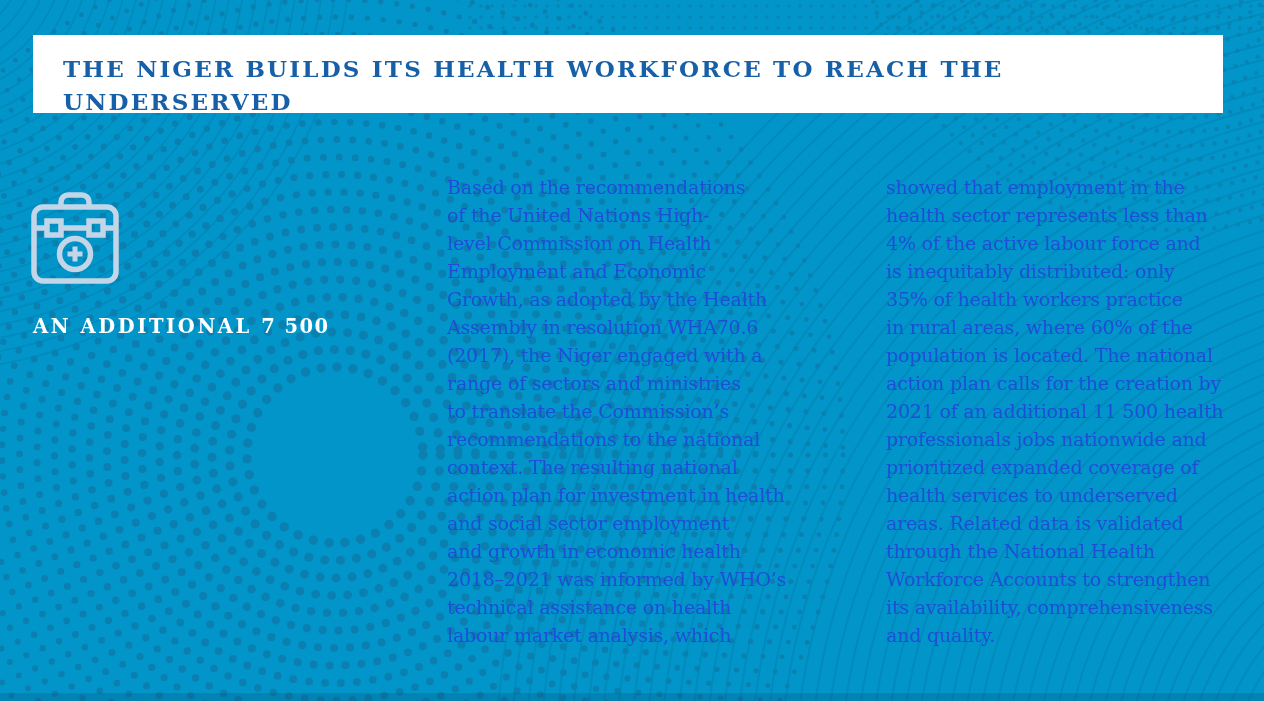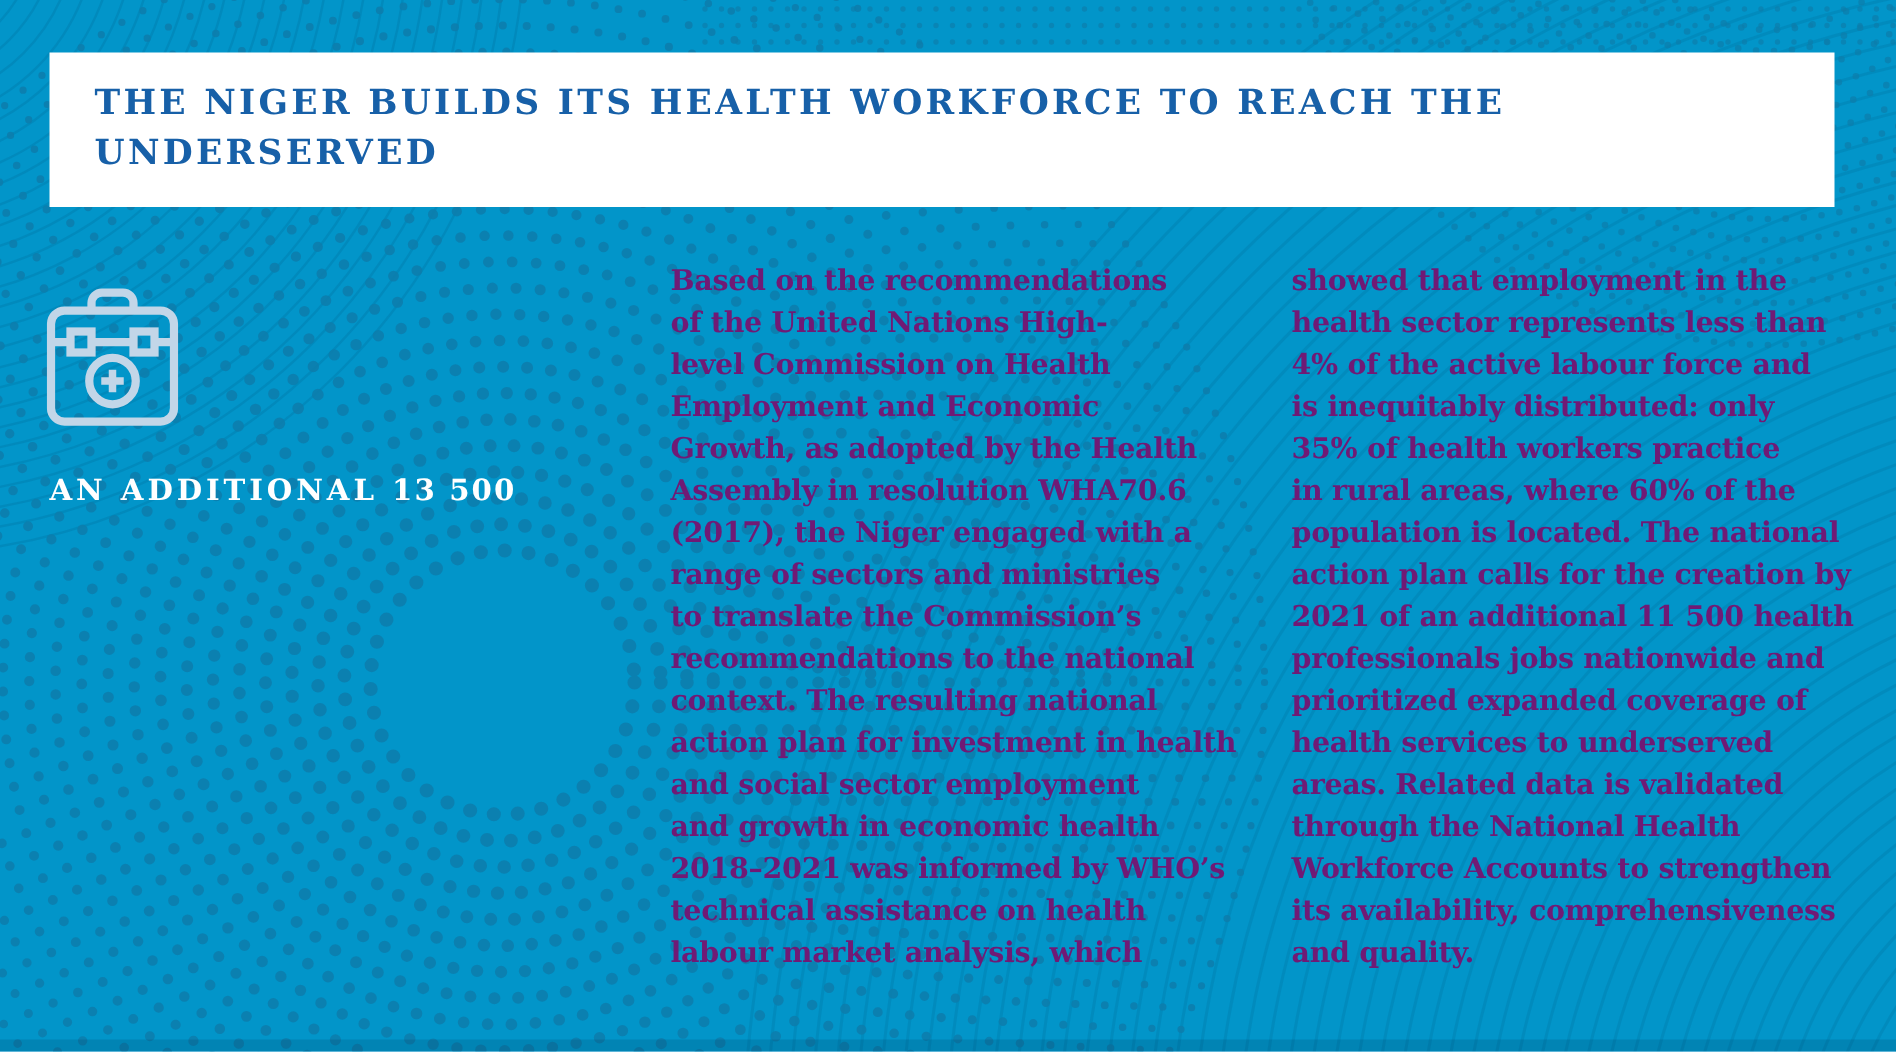--- a/index.html
+++ b/index.html
@@ -7,46 +7,46 @@
     position:relative;
     width:1264px;height:701px;
     overflow:hidden;
     font-family:"DejaVu Serif", serif;
   }
   #bg-base{position:absolute;inset:0;}
   #bg-pattern{position:absolute;left:0;top:0;width:1264px;height:701px;display:block;}
   #bottom-strip{position:absolute;left:0;bottom:0;width:100%;height:8px;background:rgba(0,45,75,0.16);}
 
   .banner{
-    position:absolute;left:33px;top:35px;width:1190px;height:103px;
+    position:absolute;left:33px;top:35px;width:1190px;height:78px;
     background:#ffffff;box-sizing:border-box;
   }
   .banner-title{
     position:absolute;left:30px;top:17px;
     font-size:23px;line-height:33px;font-weight:700;
     letter-spacing:2.2px;white-space:pre;
   }
 
   .kit-icon{position:absolute;left:31px;top:191px;}
 
   .callout{
     position:absolute;left:33px;top:313px;width:360px;
     color:#ffffff;font-size:19.5px;line-height:28px;
   }
   .callout .co-regular{font-weight:700;letter-spacing:2.6px;}
   .callout .co-bold{font-weight:700;letter-spacing:1.4px;}
 
   .body-col{
     position:absolute;top:173px;
-    color:#701a75;font-weight:700;
+    color:#1d4ed8;font-weight:400;
     font-size:19px;line-height:28px;letter-spacing:-0.2px;
     white-space:pre;
   }
   #col1{left:447px;}
-  #col2{left:861px;}
+  #col2{left:886px;}
 </style>
 </head>
 <body>
 
 <div id="page">
 
   <div id="bg-base" style="background: rgb(2, 149, 201);"></div>
   <svg id="bg-pattern" width="1264" height="701" viewBox="0 0 1264 701" aria-hidden="true">
       <circle cx="1435" cy="785" r="130" fill="none" stroke="rgba(0,70,110,0.14)" stroke-width="2" opacity="0.9"></circle>
       <circle cx="1435" cy="785" r="145" fill="none" stroke="rgba(0,70,110,0.14)" stroke-width="2" opacity="0.9"></circle>
@@ -192,21 +192,21 @@
       <path class="ic" d="M3 37 H16 M30 37 H58 M72 37 H85" stroke="#c2d6e8"></path>
       <rect class="ic" x="16" y="30" width="14" height="14" stroke="#c2d6e8"></rect>
       <rect class="ic" x="58" y="30" width="14" height="14" stroke="#c2d6e8"></rect>
       <circle class="ic" cx="44" cy="63" r="15.5" stroke="#c2d6e8"></circle>
       <path class="ic" d="M44 55.5 V70.5 M36.5 63 H51.5" stroke-width="5" stroke="#c2d6e8"></path>
     </g>
   </svg>
 
   <div class="callout">
     <div>
-      <span class="co-regular">AN ADDITIONAL </span><span class="co-bold">13 500</span>
+      <span class="co-regular">AN ADDITIONAL </span><span class="co-bold">7 500</span>
     </div>
   </div>
 
   <div id="col1" class="body-col">Based on the recommendations
 of the United Nations High-
 level Commission on Health
 Employment and Economic
 Growth, as adopted by the Health
 Assembly in resolution WHA70.6
 (2017), the Niger engaged with a

